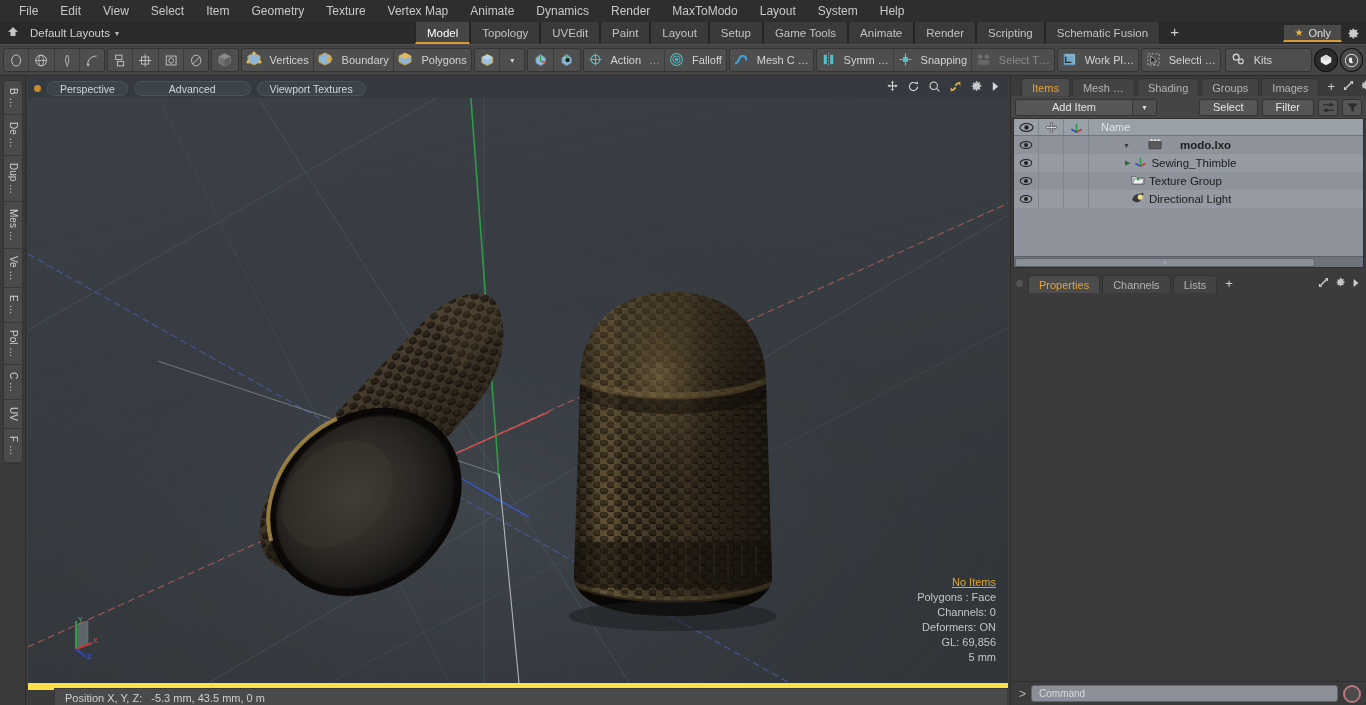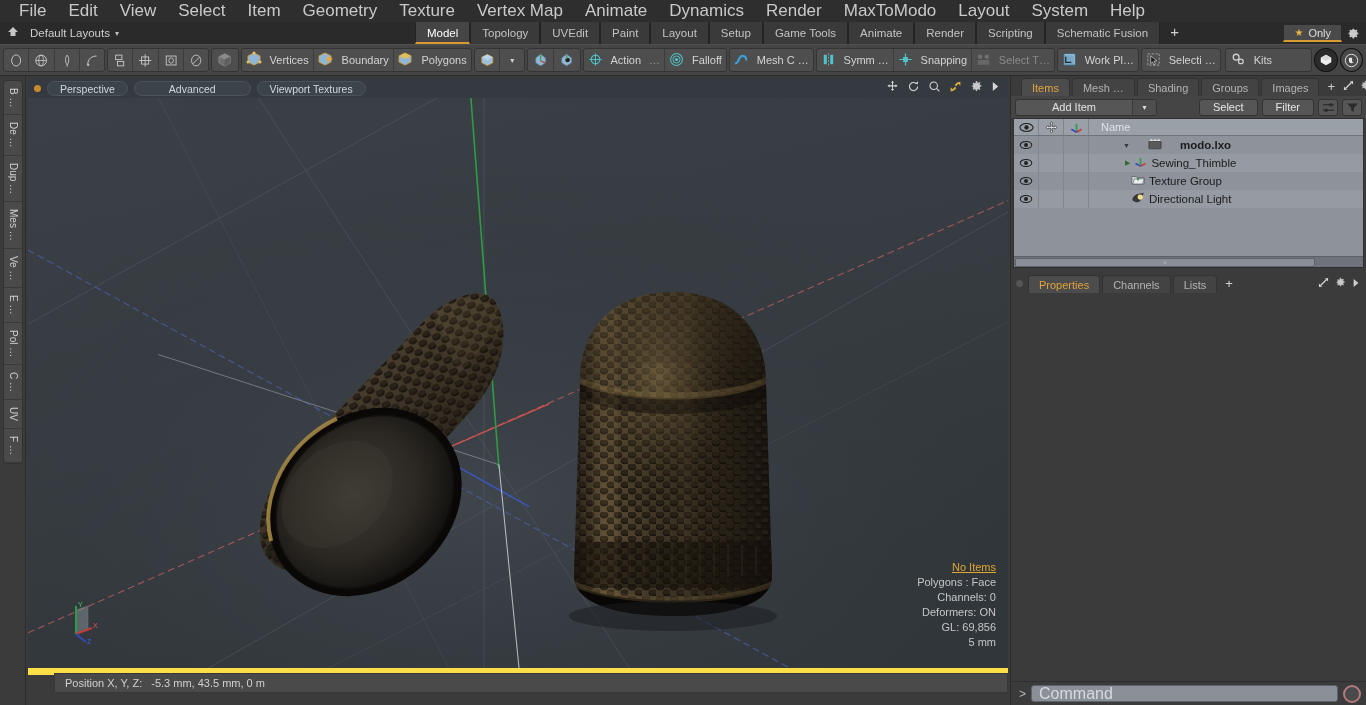--- a/index.html
+++ b/index.html
@@ -8,21 +8,21 @@
     background:#3b3b3b;
     font-family:"Liberation Sans", sans-serif;
     font-size:11px;
     color:#c8c8c8;
     -webkit-font-smoothing:antialiased;
   }
   .app{position:relative;width:1366px;height:705px;display:flex;flex-direction:column;background:#3b3b3b;}
 
   
   .menubar{height:22px;background:#2e2e2e;display:flex;align-items:center;padding-left:8px;flex:0 0 22px;}
-  .menubar .mi{padding:0 11px;line-height:22px;height:22px;color:#c9c9c9;font-size:17px;white-space:nowrap;}
+  .menubar .mi{padding:0 11px;line-height:22px;height:22px;color:#c9c9c9;font-size:12px;white-space:nowrap;}
 
   
   .layoutrow{height:22px;background:#2a2a2a;display:flex;align-items:center;flex:0 0 22px;position:relative;}
   .lay-home{width:26px;text-align:center;color:#bdbdbd;font-size:12px;}
   .lay-name{color:#cfcfcf;font-size:11.5px;padding-left:4px;white-space:nowrap;}
   .lay-caret{margin-left:5px;font-size:8px;color:#bbb;}
   .laytabs{display:flex;align-items:flex-end;height:22px;margin-left:296px;}
   .laytab{height:22px;line-height:22px;padding:0 11px;background:#3a3a3a;color:#c3c3c3;font-size:11.5px;
           border-left:1px solid #242424;border-right:1px solid #242424;white-space:nowrap;}
   .laytab.active{background:#454545;color:#fff;border-bottom:2px solid #d99a33;}
@@ -50,21 +50,21 @@
   .body{flex:1 1 auto;display:flex;min-height:0;background:#3b3b3b;}
 
   
   .vstrip{width:26px;background:#3b3b3b;display:flex;flex-direction:column;align-items:center;padding-top:4px;flex:0 0 26px;
           border-right:1px solid #2c2c2c;}
   .vtabs{background:#4a4a4a;border:1px solid #333;border-radius:4px;width:20px;display:flex;flex-direction:column;overflow:hidden;}
   .vtab{writing-mode:vertical-rl;text-orientation:mixed;font-size:10px;color:#cfcfcf;
         padding:7px 3px;border-bottom:1px solid #393939;white-space:nowrap;}
 
   
-  .center{flex:1 1 auto;display:flex;flex-direction:column;min-width:0;padding:2px 2px 15px 2px;}
+  .center{flex:1 1 auto;display:flex;flex-direction:column;min-width:0;padding:2px 2px 0 2px;}
   .vp-head{height:20px;display:flex;align-items:center;gap:6px;background:#343a3f;flex:0 0 20px;position:relative;z-index:4;}
   .vp-dot{width:7px;height:7px;border-radius:50%;background:#c98a2e;margin-left:6px;}
   .vbtn{height:15px;line-height:15px;border:1px solid #4c545b;border-radius:8px;background:#3c444b;
         color:#cfd6dc;font-size:10.5px;padding:0 12px;white-space:nowrap;}
   .vp-icons{margin-left:auto;display:flex;align-items:center;gap:8px;padding-right:8px;color:#d6d6d6;font-size:12px;}
 
   .viewport{flex:1 1 auto;position:relative;overflow:hidden;background:#363c41;min-height:0;}
 
   
   .vp-svg{position:absolute;inset:0;width:100%;height:100%;}
@@ -117,21 +117,21 @@
   .tree-sb{height:11px;background:#6e727a;border-top:1px solid #5c6068;display:flex;align-items:center;}
   .tree-sb .thumb{height:9px;margin-left:1px;width:300px;background:#8a8e96;border:1px solid #5e626a;border-radius:2px;
                   display:flex;align-items:center;justify-content:center;color:#b9bcc2;font-size:8px;}
 
   .prop-body{flex:1 1 auto;background:#3b3b3b;}
 
   .cmdbar{height:24px;background:#3b3b3b;display:flex;align-items:center;gap:5px;padding:0 5px;flex:0 0 24px;
           border-top:1px solid #2f2f2f;}
   .cmd-gt{color:#b5b5b5;font-size:12px;padding-left:3px;}
   .cmd-input{flex:1 1 auto;height:17px;background:#8b8f98;border:1px solid #5f636b;border-radius:3px;
-             display:flex;align-items:center;padding-left:7px;color:#d7dade;font-size:16px;}
+             display:flex;align-items:center;padding-left:7px;color:#d7dade;font-size:10px;}
   .cmd-circ{width:18px;height:18px;border-radius:50%;border:2px solid #b57a7f;background:#4a4a4a;}
 </style>
 </head>
 <body>
 
 <div class="app">
 
   <div class="menubar">
     <div class="mi">File</div>
     <div class="mi">Edit</div>

